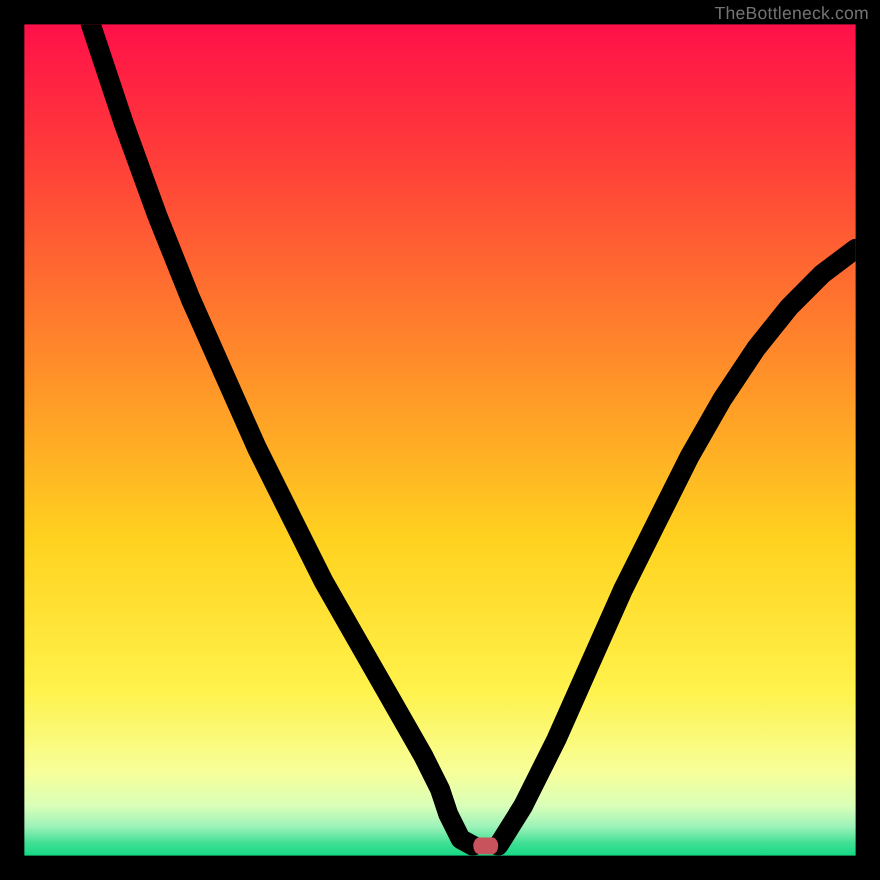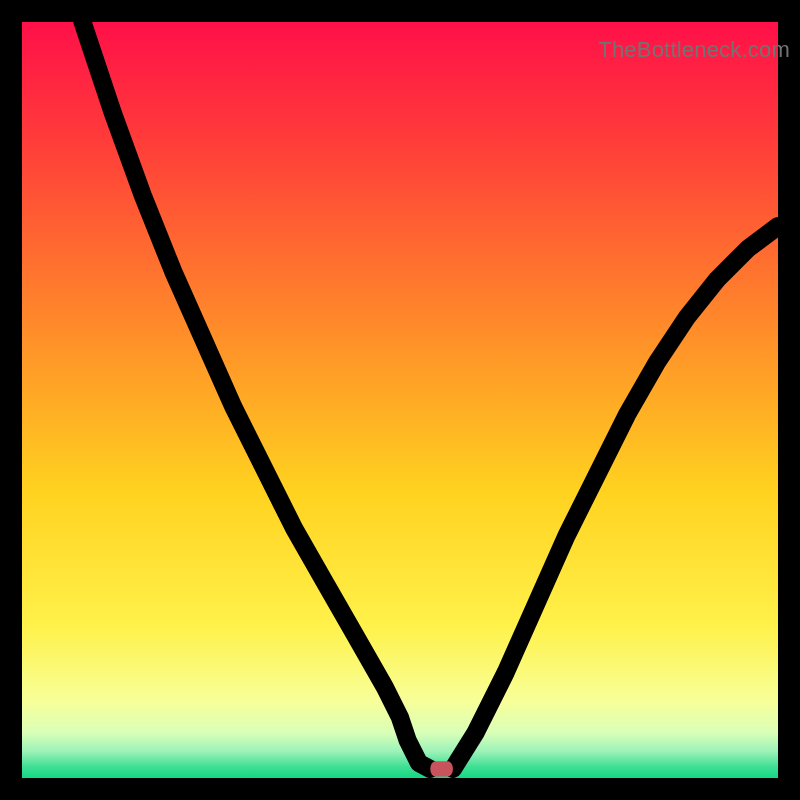--- a/index.html
+++ b/index.html
@@ -15,25 +15,24 @@
     width: 800px;
     height: 800px;
     background: #000;
     position: relative;
   }
   .watermark {
     position: absolute;
     top: 4px;
     right: 10px;
     color: #737373;
-    font-size: 22px;
+    font-size: 16px;
     font-weight: 500;
     letter-spacing: 0.2px;
     z-index: 5;
-    margin-top: 33px;
   }
   .plot {
     position: absolute;
     left: 22px;
     top: 22px;
     width: 756px;
     height: 756px;
   }
   .plot svg {
     width: 756px;

